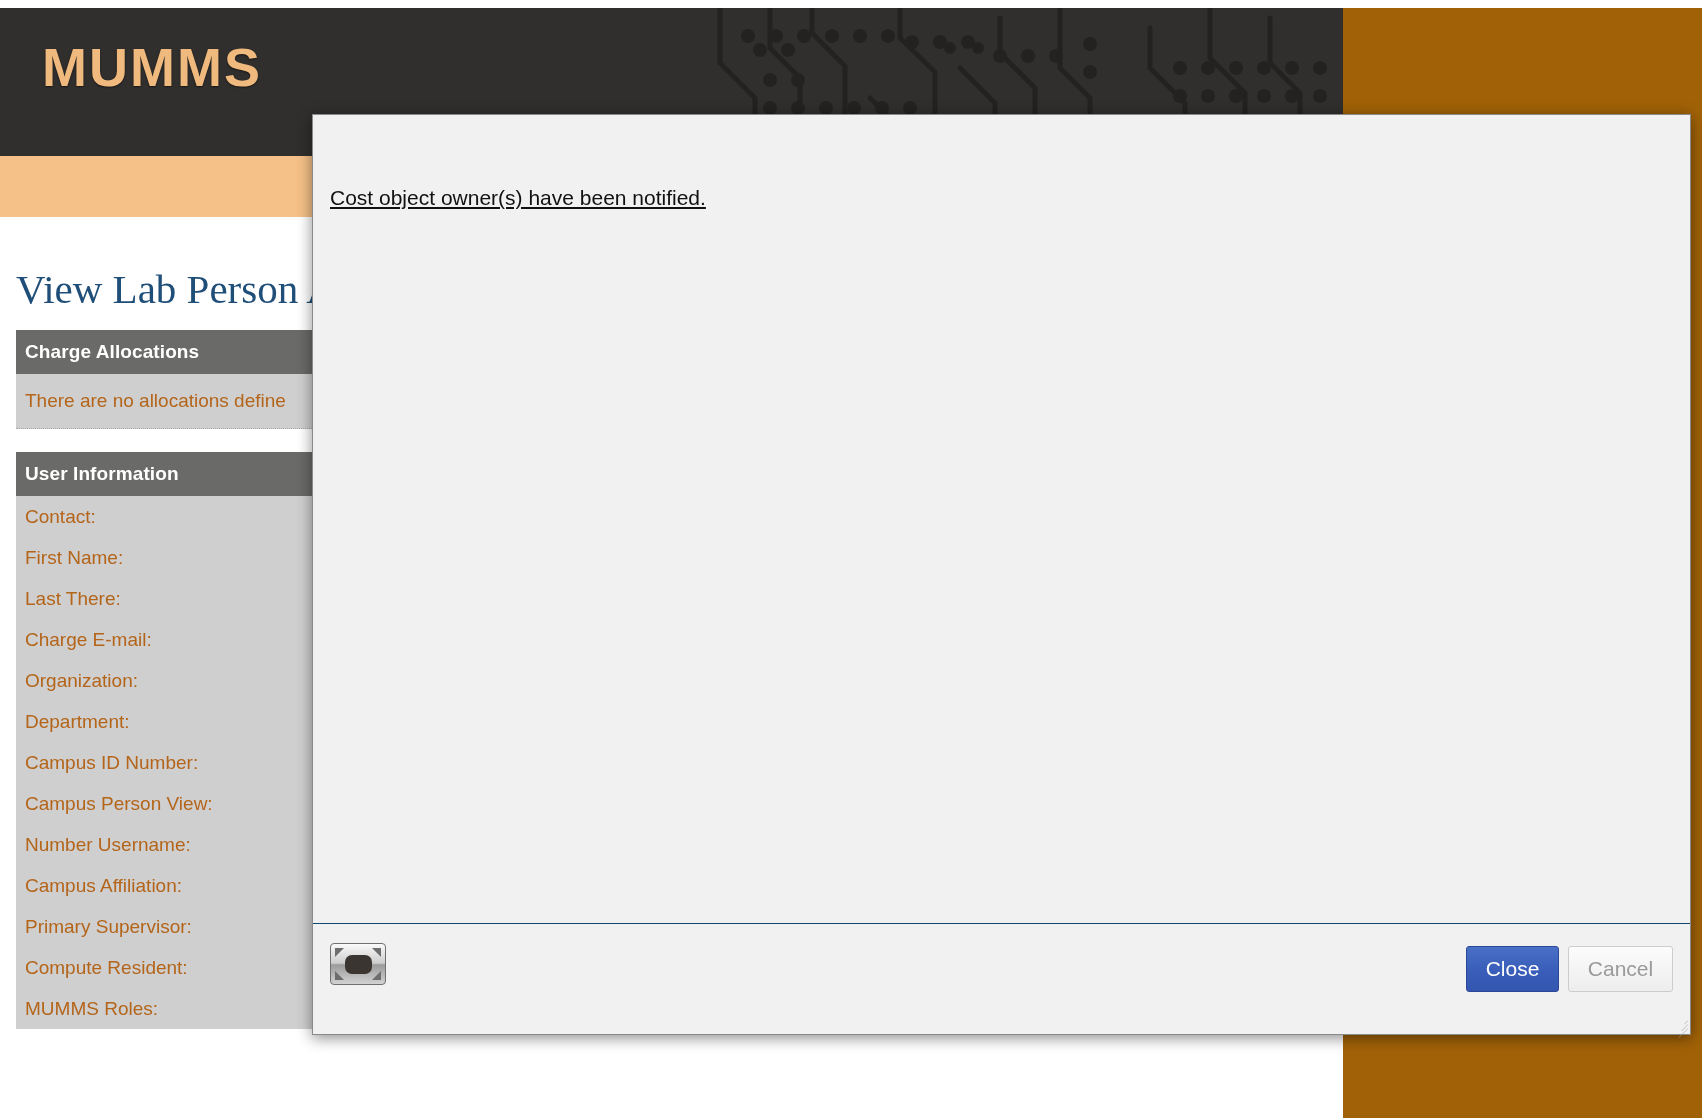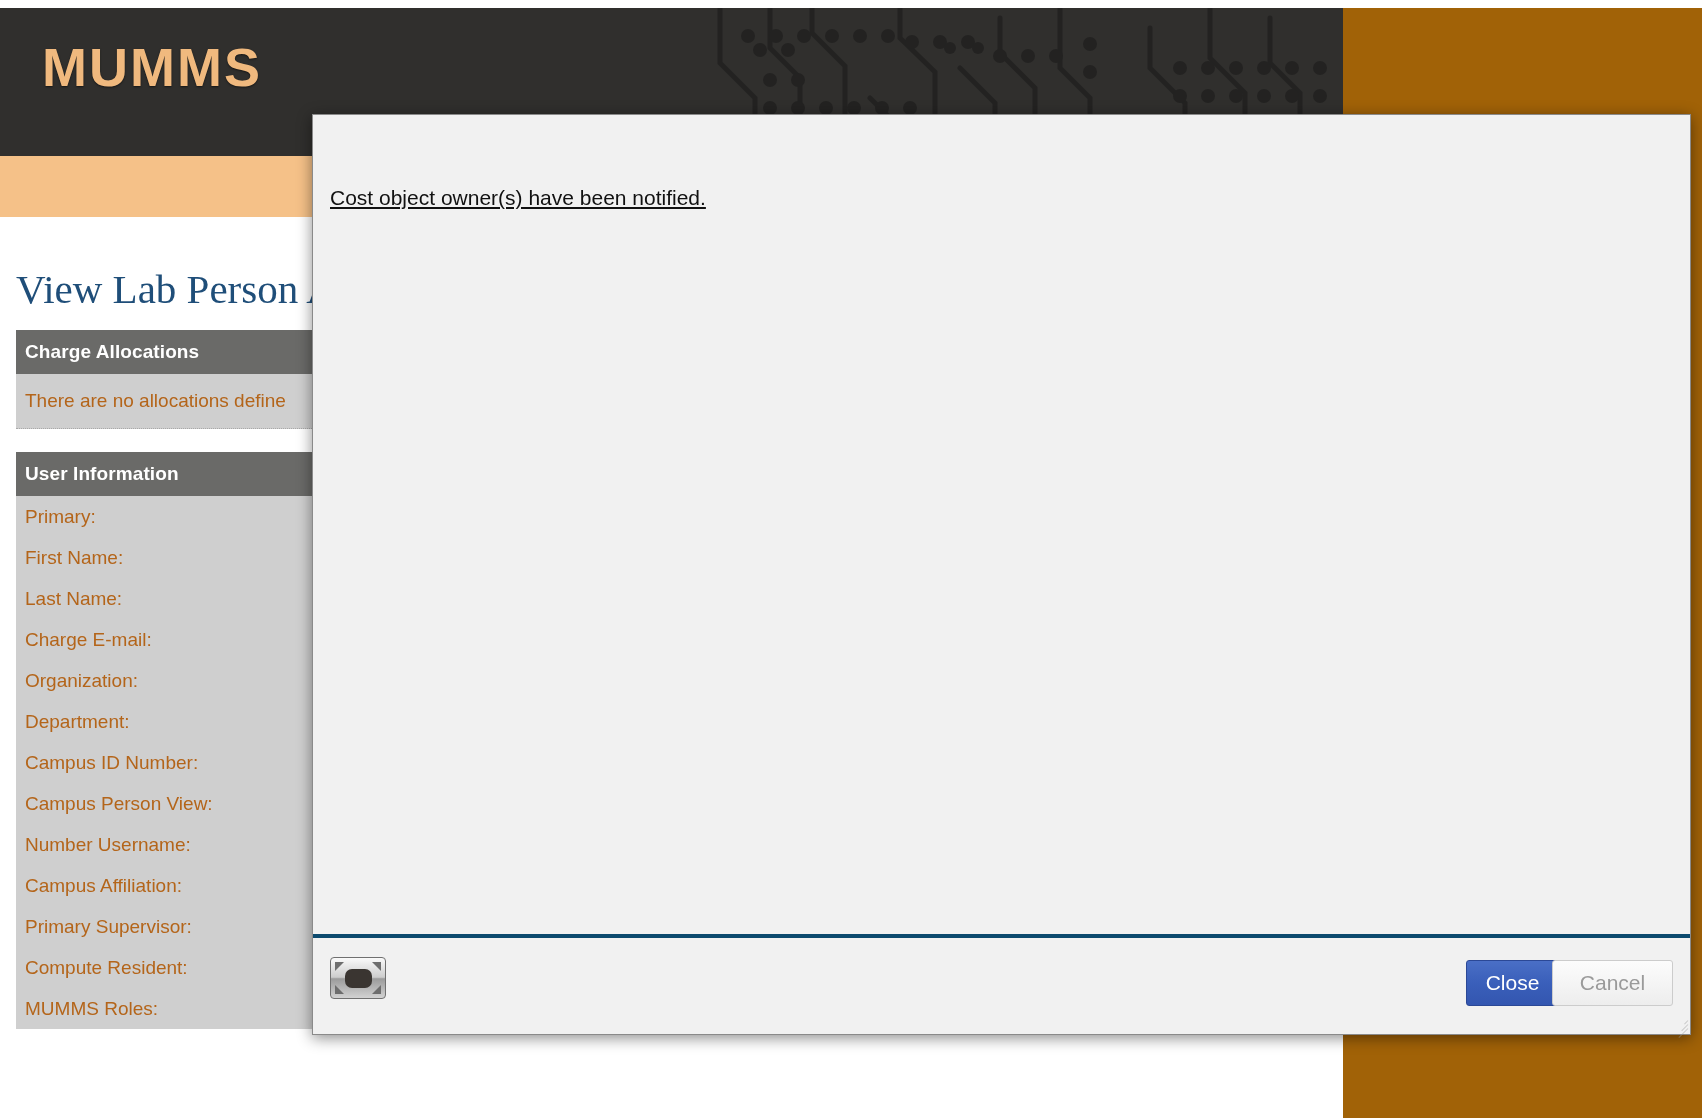--- a/index.html
+++ b/index.html
@@ -215,24 +215,24 @@
   .dialog-message {
     font-size: 21px;
     color: #111111;
     text-decoration: underline;
   }
 
   .dialog-footer {
     position: absolute;
     left: 0;
     right: 0;
-    bottom: 4px;
+    bottom: 18px;
     height: 92px;
     background: #f1f1f1;
-    border-top: 4px solid #0c4a6e;
+    border-top: 1px solid #0c4a6e;
   }
 
   .resize-toggle {
     position: absolute;
     left: 17px;
     top: 19px;
     width: 56px;
     height: 42px;
     border: 1px solid #707070;
     border-radius: 4px;
@@ -274,21 +274,21 @@
   }
   .btn-primary {
     right: 131px;
     width: 93px;
     color: #ffffff;
     background: linear-gradient(to bottom, #4a6fc6 0%, #3a5fba 50%, #3356b0 100%);
     border: 1px solid #2b4896;
   }
   .btn-secondary {
     right: 17px;
-    width: 121px;
+    width: 105px;
     color: #9a9a9a;
     background: linear-gradient(to bottom, #fcfcfc 0%, #ededed 100%);
     border: 1px solid #cccccc;
   }
 
   .resize-grip {
     position: absolute;
     right: 2px;
     bottom: 2px;
     width: 16px;
@@ -388,29 +388,29 @@
       <div class="panel-body">
         <div class="empty-msg">There are no allocations define</div>
       </div>
     </div>
 
     <div class="panel" style="top:235px">
       <div class="panel-header">User Information</div>
       <table class="info-table">
         <tbody id="user-info-rows">
             <tr>
-              <td class="label">Primary:</td>
+              <td class="label">Contact:</td>
               <td class="value"></td>
             </tr>
             <tr>
               <td class="label">First Name:</td>
               <td class="value"></td>
             </tr>
             <tr>
-              <td class="label">Last Name:</td>
+              <td class="label">Last There:</td>
               <td class="value"></td>
             </tr>
             <tr>
               <td class="label">Charge E-mail:</td>
               <td class="value"></td>
             </tr>
             <tr>
               <td class="label">Organization:</td>
               <td class="value"></td>
             </tr>

